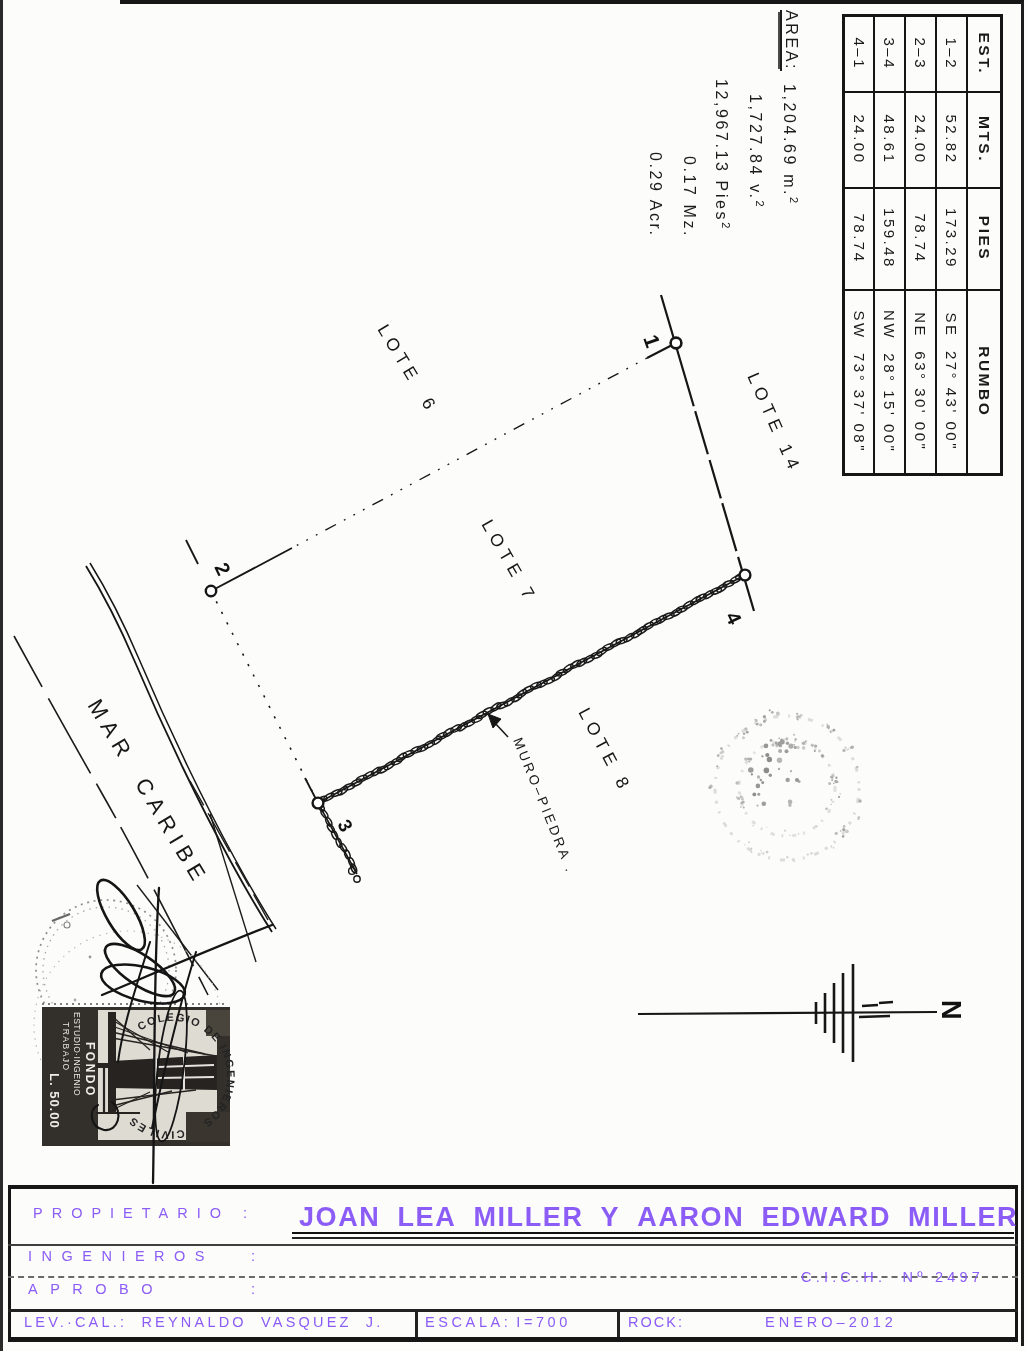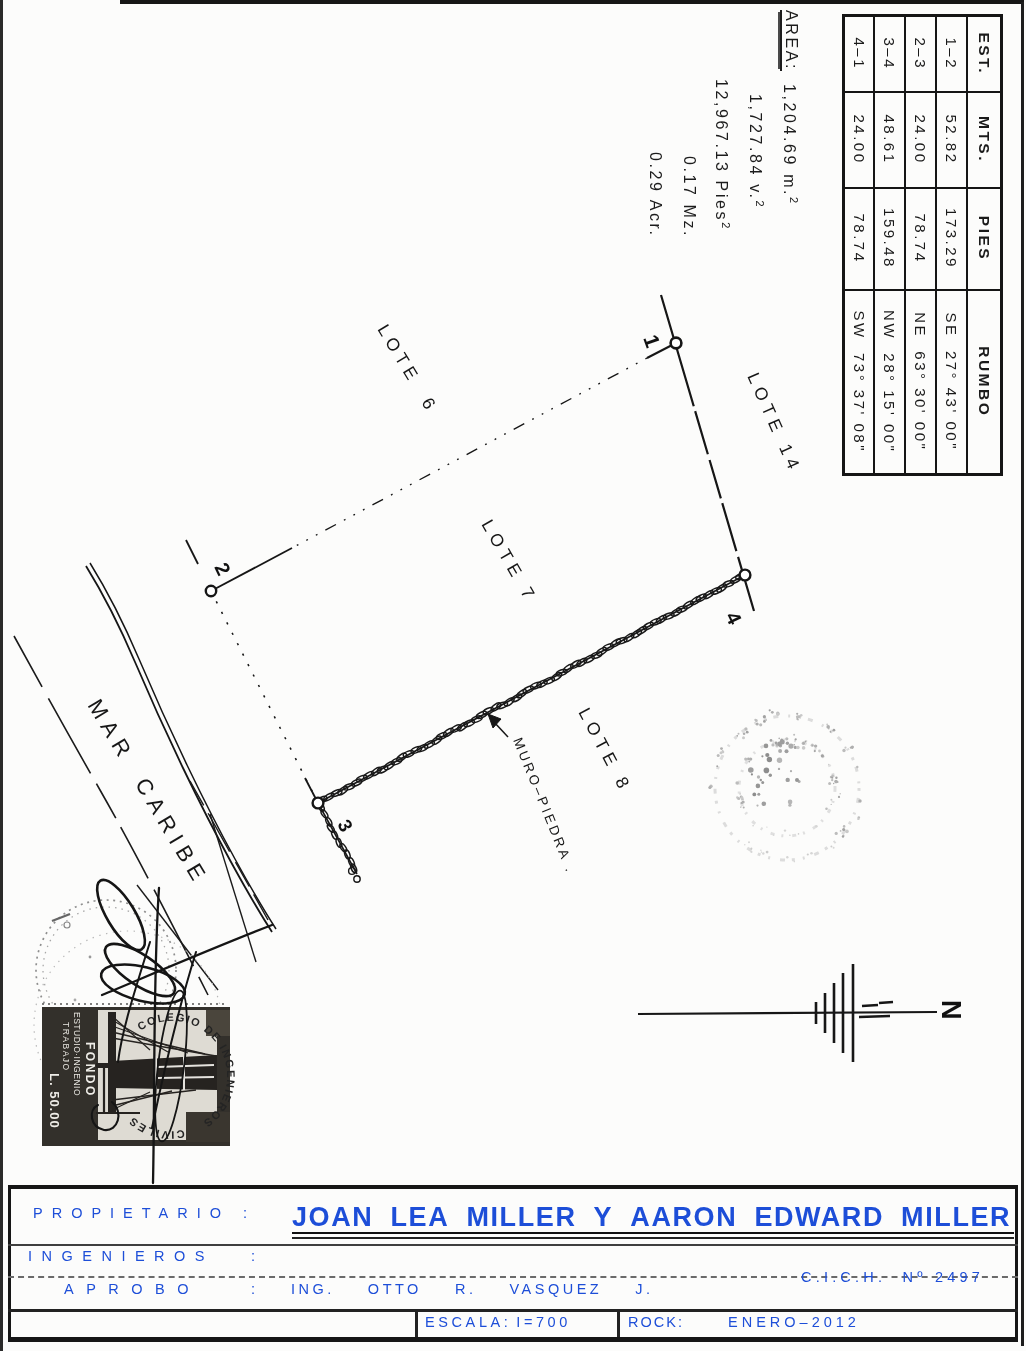--- a/index.html
+++ b/index.html
@@ -11,21 +11,21 @@
 table.survey td,table.survey th{border:2px solid #151515;text-align:center;vertical-align:middle;
   font-size:15px;letter-spacing:2.5px;padding:0;white-space:nowrap;color:#1a1a1a;}
 table.survey th{font-weight:bold;font-size:15.5px;}
 .area{position:absolute;left:800px;top:8px;width:292px;height:172px;
   transform:rotate(90deg);transform-origin:0 0;font-size:16px;letter-spacing:2.6px;
   color:#1c1c1c;}
 .area .ln{position:absolute;white-space:nowrap;}
 .area sup{font-size:11px;}
 .u{border-bottom:2px solid #1c1c1c;padding-bottom:1px;box-shadow:0 4px 0 -2px #4a4a4a;}
 .tb{position:absolute;left:8px;top:1185px;width:1010px;height:158px;}
-.tb .txt{position:absolute;white-space:nowrap;color:#1d4ed8;}
+.tb .txt{position:absolute;white-space:nowrap;color:#8b5cf6;}
 </style></head><body>
 <div class="page">
 
 <div class="tblwrap">
       <table class="survey">
  <colgroup>
           <col style="width:76px">
           <col style="width:96px">
           <col style="width:102px">
           <col style="width:185px">
@@ -487,38 +487,38 @@
  <div class="abs" style="left:0;top:91px;width:1010px;border-top:2px dashed #6a6a6a"></div>
 
  <div class="abs" style="left:0;top:124px;width:1010px;height:3px;background:#222"></div>
 
  <div class="abs" style="left:407px;top:124px;width:2.5px;height:28px;background:#222"></div>
 
  <div class="abs" style="left:609px;top:124px;width:2.5px;height:28px;background:#222"></div>
 
  <div class="txt" style="left:25px;top:20px;font-size:14.5px;letter-spacing:9px;">PROPIETARIO :</div>
 
- <div class="txt" style="left:284px;top:17px;font-size:27px;font-weight:bold;letter-spacing:1.6px;word-spacing:8px;">JOAN&nbsp;LEA&nbsp;MILLER&nbsp;Y&nbsp;AARON&nbsp;EDWARD&nbsp;MILLER</div>
+ <div class="txt" style="left:291px;top:17px;font-size:27px;font-weight:bold;letter-spacing:1.6px;word-spacing:8px;">JOAN&nbsp;LEA&nbsp;MILLER&nbsp;Y&nbsp;AARON&nbsp;EDWARD&nbsp;MILLER</div>
 
  <div class="abs" style="left:284px;top:47px;width:722px;height:2.4px;background:#111"></div>
 
  <div class="abs" style="left:284px;top:52px;width:722px;height:2px;background:#222"></div>
 
  <div class="txt" style="left:20px;top:63px;font-size:14.5px;letter-spacing:9.5px;">INGENIEROS</div>
  <div class="txt" style="left:243px;top:63px;font-size:14.5px;">:</div>
 
 
- <div class="txt" style="left:20px;top:96px;font-size:14.5px;letter-spacing:12.5px;margin-left:36px;">APROBO</div>
+ <div class="txt" style="left:20px;top:96px;font-size:14.5px;letter-spacing:12.5px;">APROBO</div>
  <div class="txt" style="left:243px;top:96px;font-size:14.5px;">:</div>
 
- <div class="txt" style="left:283px;top:96px;font-size:14.5px;letter-spacing:3.5px;word-spacing:9px;">ING.&nbsp;&nbsp;OTTO&nbsp;&nbsp;R.&nbsp;&nbsp;VASQUEZ&nbsp;&nbsp;J.</div>
 
  <div class="txt" style="left:793px;top:84px;font-size:14.5px;letter-spacing:4.2px;">C.I.C.H.&nbsp;&nbsp;Nº&nbsp;2497</div>
 
+ <div class="txt" style="left:16px;top:129px;font-size:14.5px;letter-spacing:3.2px;word-spacing:7px;">LEV.·CAL.:&nbsp;REYNALDO&nbsp;VASQUEZ&nbsp;J.</div>
 
  <div class="txt" style="left:417px;top:129px;font-size:14.5px;letter-spacing:3.6px;">ESCALA: I=700</div>
 
  <div class="txt" style="left:620px;top:129px;font-size:14.5px;letter-spacing:2px;">ROCK:</div>
 
- <div class="txt" style="left:720px;top:129px;font-size:14.5px;letter-spacing:4px;">ENERO–2012</div>
+ <div class="txt" style="left:757px;top:129px;font-size:14.5px;letter-spacing:4px;">ENERO–2012</div>
 </div>
 
 </div>
 
 </body></html>

